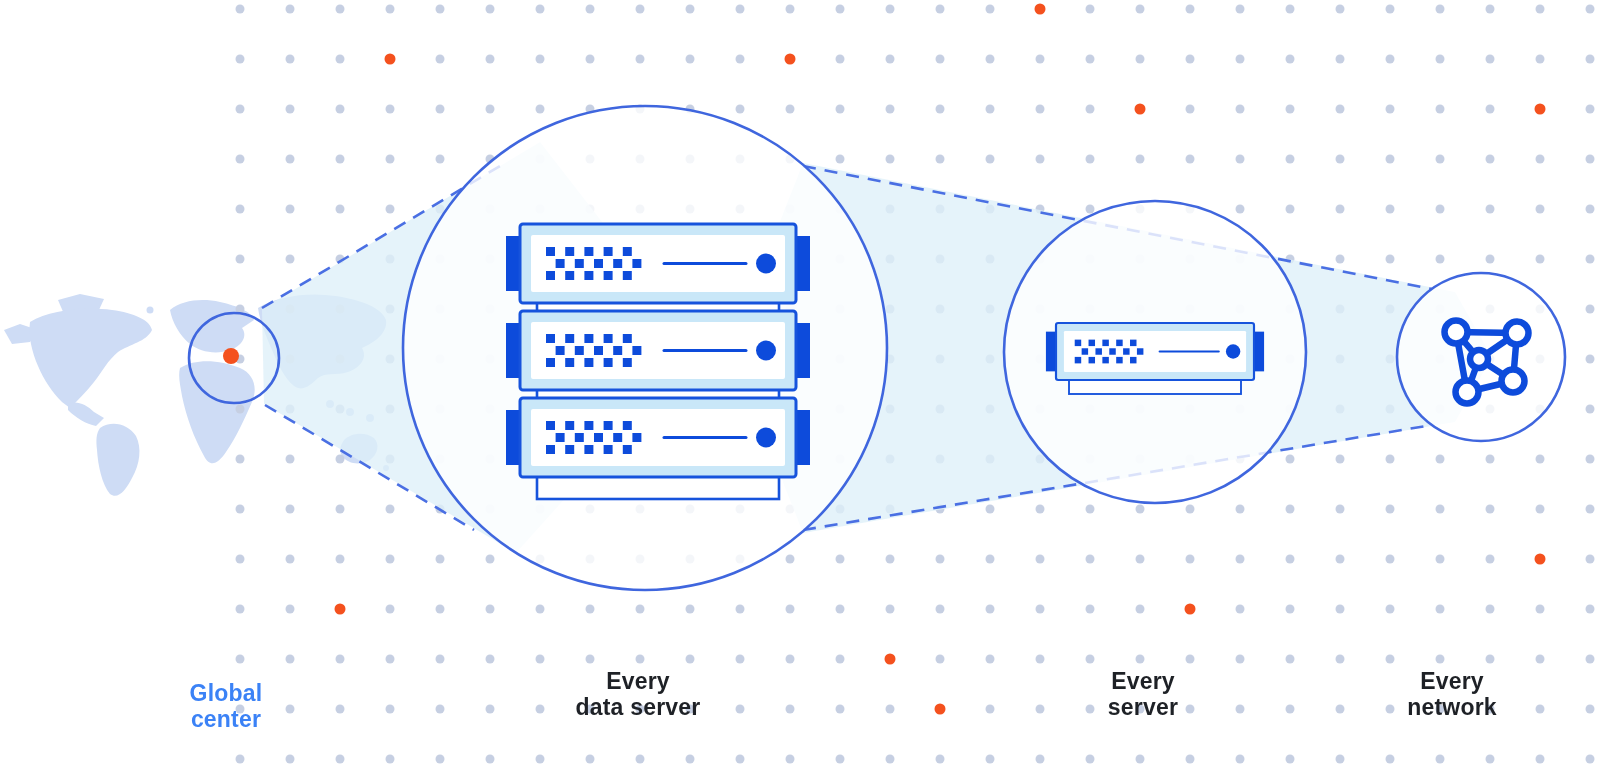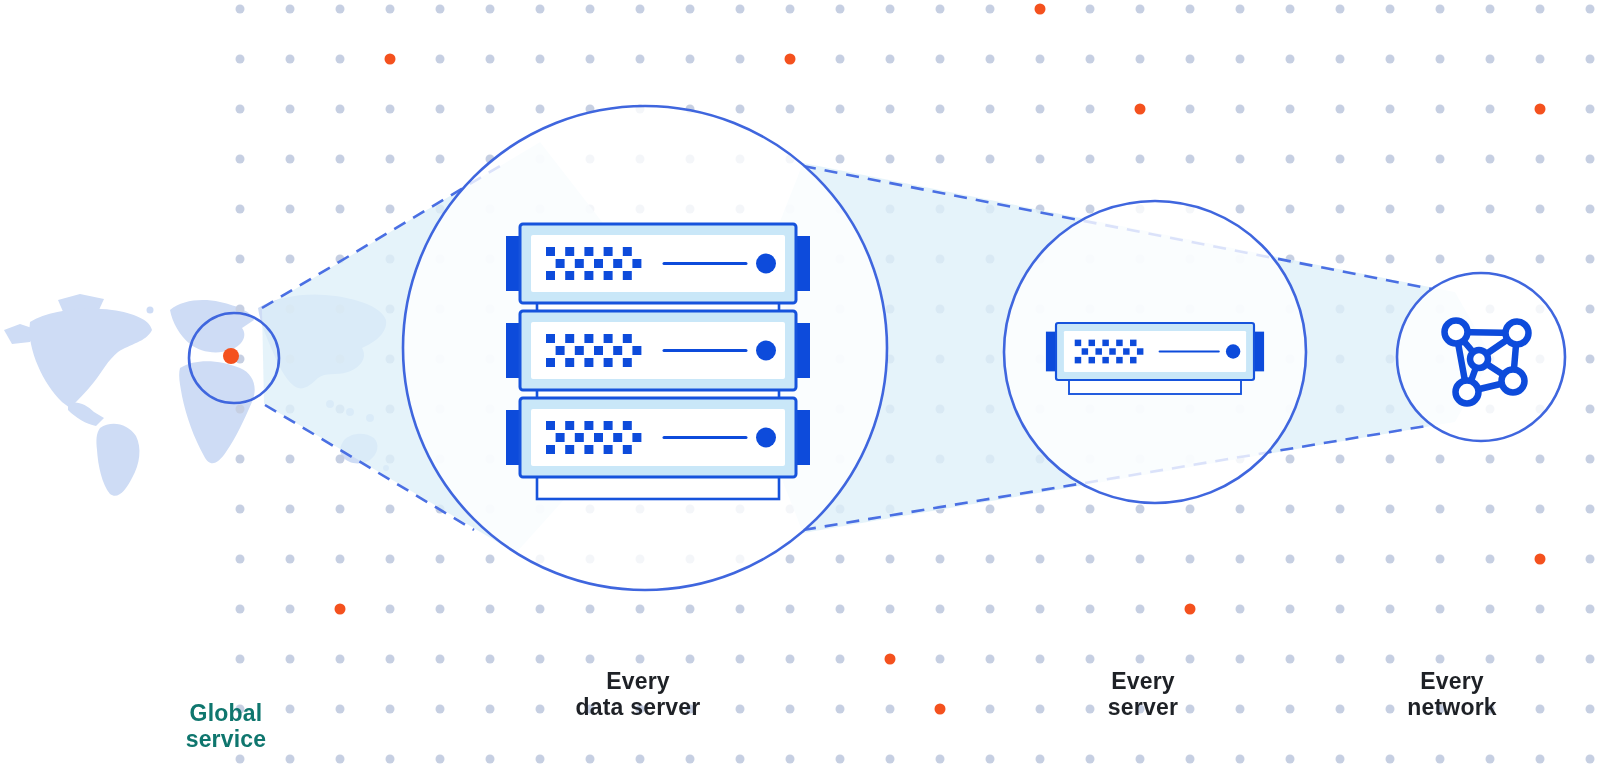--- a/index.html
+++ b/index.html
@@ -602,23 +602,23 @@
         <line x1="1479" y1="359" x2="1467" y2="392"></line>
         <circle cx="1456" cy="332" r="11.5" fill="#ffffff"></circle>
         <circle cx="1517" cy="333" r="11.5" fill="#ffffff"></circle>
         <circle cx="1513" cy="381" r="11.5" fill="#ffffff"></circle>
         <circle cx="1467" cy="392" r="11.5" fill="#ffffff"></circle>
         <circle cx="1479" cy="359" r="9" fill="#ffffff"></circle>
       </g>
       <circle cx="231" cy="356" r="8" fill="#f4511e"></circle>
     </svg>
 
-  <div class="lbl" id="lbl-global" style="left: 96px; top: 700px; color: #0f766e;">
+  <div class="lbl" id="lbl-global" style="left: 96px; top: 680px; color: #3b82f6;">
     <span>Global</span><br>
-    <span>service</span>
+    <span>center</span>
   </div>
 
   <div class="lbl" id="lbl-dc" style="left: 508px; top: 668px; color: rgb(30, 33, 38);">
     <span>Every</span><br>
     <span>data server</span>
   </div>
 
   <div class="lbl" id="lbl-server" style="left: 1013px; top: 668px; color: rgb(30, 33, 38);">
     <span>Every</span><br>
     <span>server</span>

